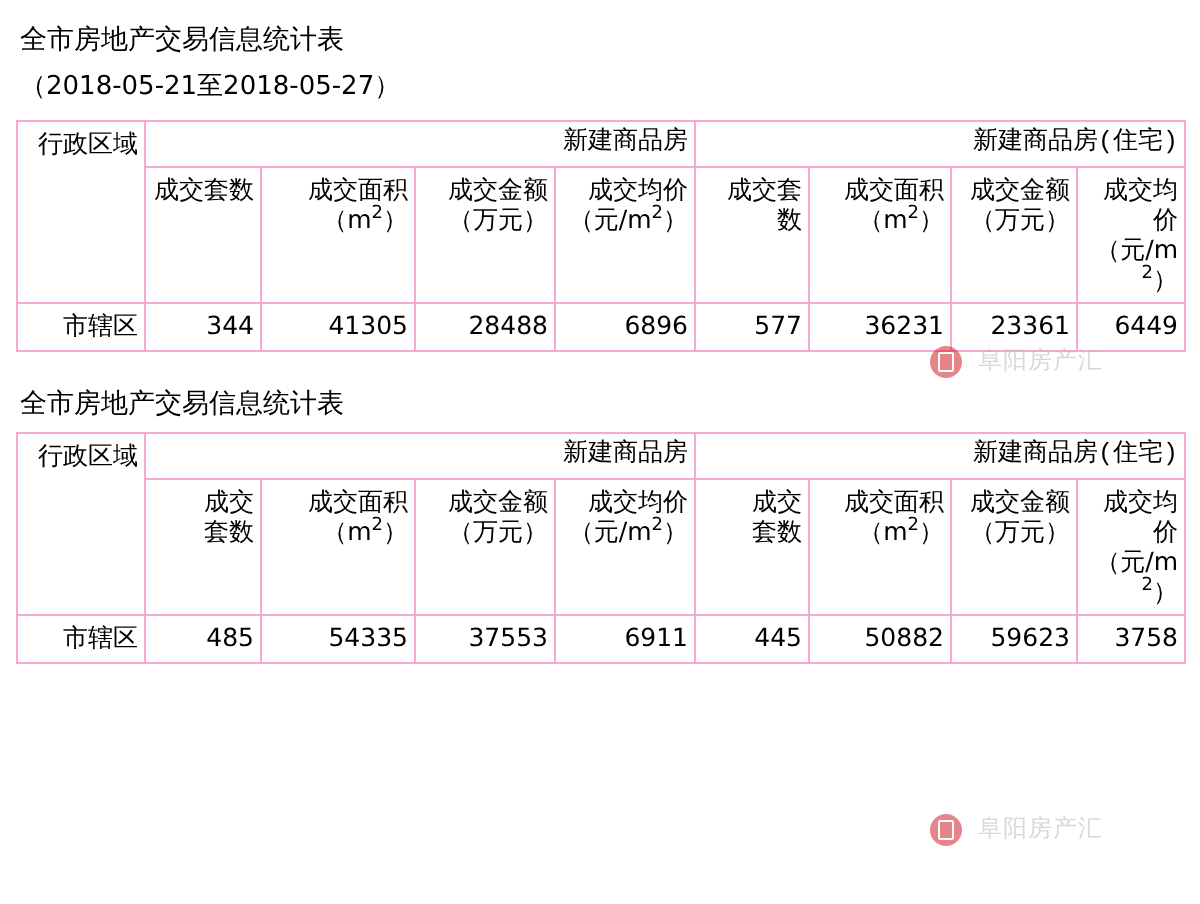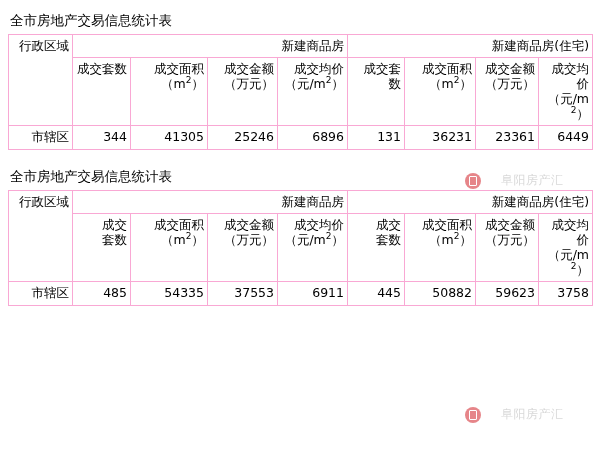--- a/index.html
+++ b/index.html
@@ -52,20 +52,21 @@
     font-size: 12.5px;
     line-height: 15px;
     text-align: right;
     vertical-align: top;
     padding: 3px 3px 4px 4px;
     box-sizing: border-box;
     word-break: break-all;
   }
   .hdr-group {
     text-align: left;
+    font-family: Liberation Mono, monospace;
   }
   .rowspan-label {
     vertical-align: bottom;
     padding-bottom: 4px;
   }
   .h-sub {
     height: 48px;
   }
   .h-sub2 {
     height: 54px;
@@ -89,21 +90,21 @@
   col.c5 { width: 57px; }
   col.c6 { width: 71px; }
   col.c7 { width: 63px; }
   col.c8 { width: 54px; }
 
   
   .watermark {
     position: absolute;
     display: flex;
     align-items: center;
-    gap: 20px;
+    gap: 8px;
     opacity: 0.55;
     pointer-events: none;
   }
   .wm1 { left: 465px; top: 172px; }
   .wm2 { left: 465px; top: 406px; }
   .wm-logo {
     width: 16px;
     height: 16px;
     border-radius: 50%;
     background: #d2232a;
@@ -128,20 +129,21 @@
     letter-spacing: 0.5px;
   }
 </style>
 </head>
 <body>
 
 <div class="page">
 
   <div class="block">
     <div class="doc-title">全市房地产交易信息统计表</div>
+    <div class="doc-sub">（2018-05-21至2018-05-27）</div>
 
     <table class="stat">
       <colgroup>
         <col class="c0">
           <col class="c1">
           <col class="c2">
           <col class="c3">
           <col class="c4">
         <col class="c5">
           <col class="c6">
@@ -161,23 +163,23 @@
           <td><span>成交均价</span><br>（元/m<span class="sup">2</span>）</td>
           <td><span>成交套数</span></td>
           <td><span>成交面积</span><br>（m<span class="sup">2</span>）</td>
           <td><span>成交金额</span><br>（万元）</td>
           <td><span>成交均价</span><br>（元/m<span class="sup">2</span>）</td>
         </tr>
         <tr class="data-row">
           <td>市辖区</td>
           <td>344</td>
           <td>41305</td>
-          <td>25246</td>
+          <td>28488</td>
           <td>6896</td>
-          <td>131</td>
+          <td>577</td>
           <td>36231</td>
           <td>23361</td>
           <td>6449</td>
         </tr>
       </tbody>
     </table>
   </div>
 
   <div class="block">
     <div class="doc-title">全市房地产交易信息统计表</div>

